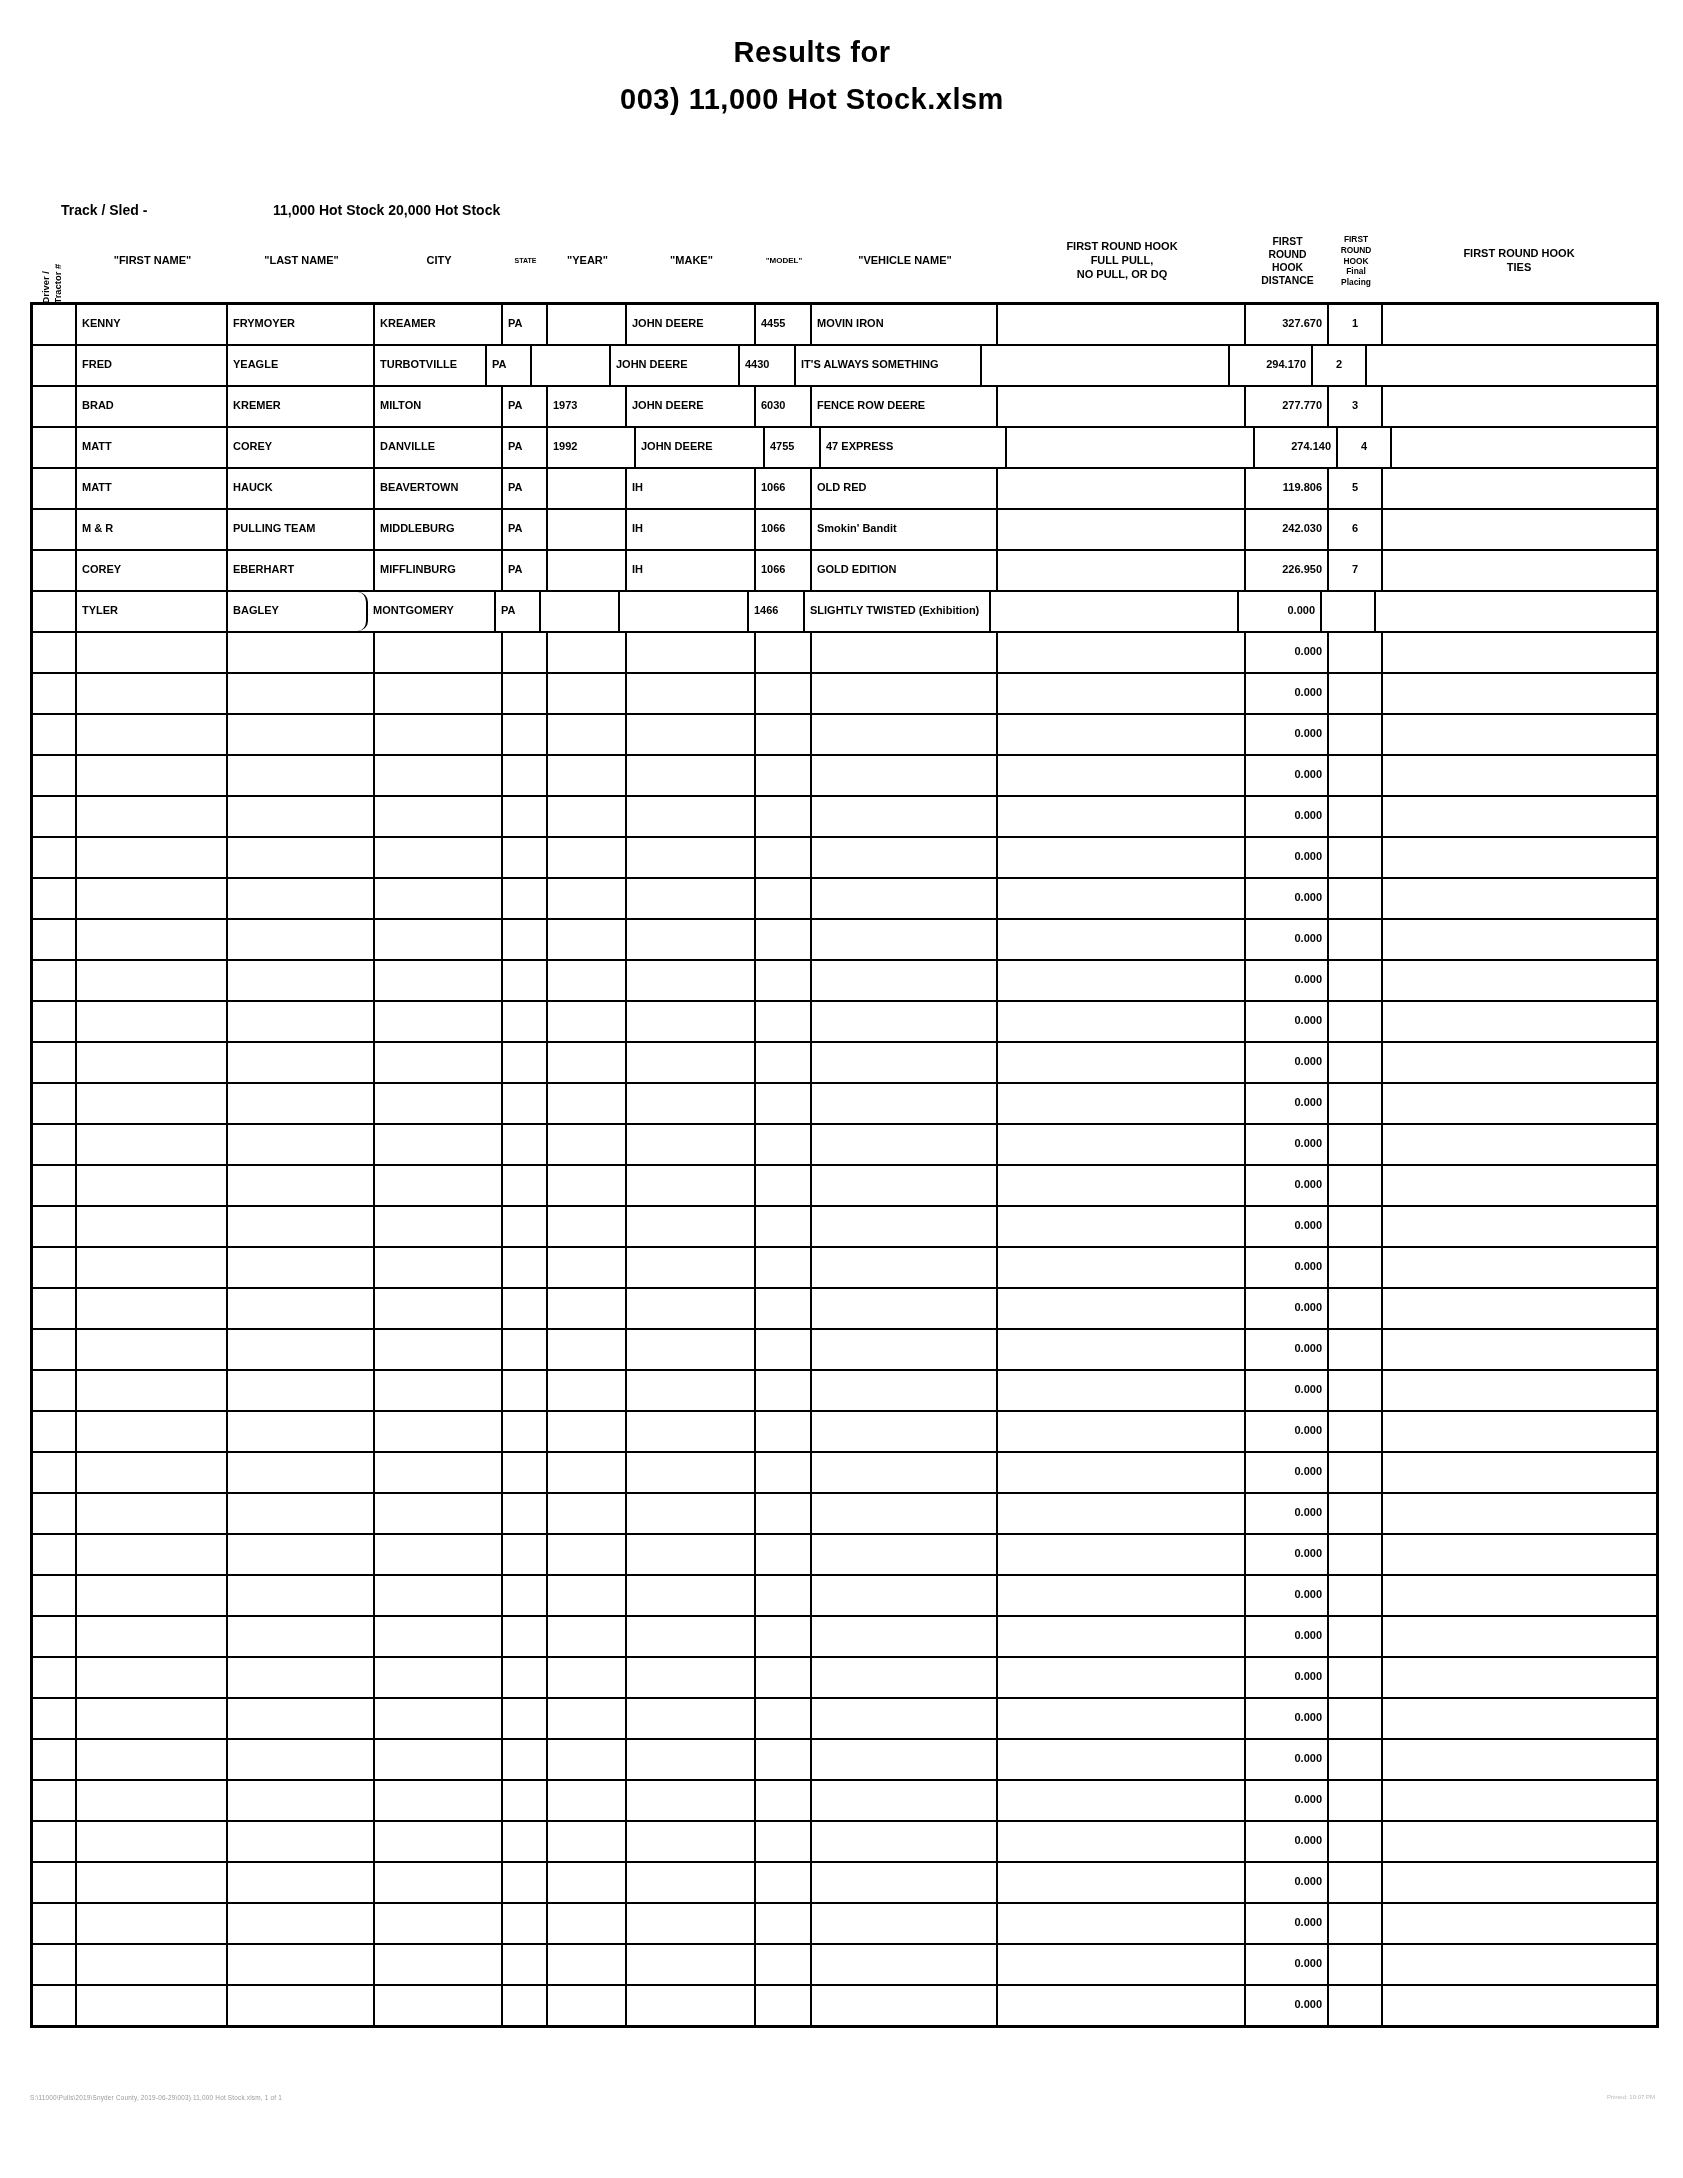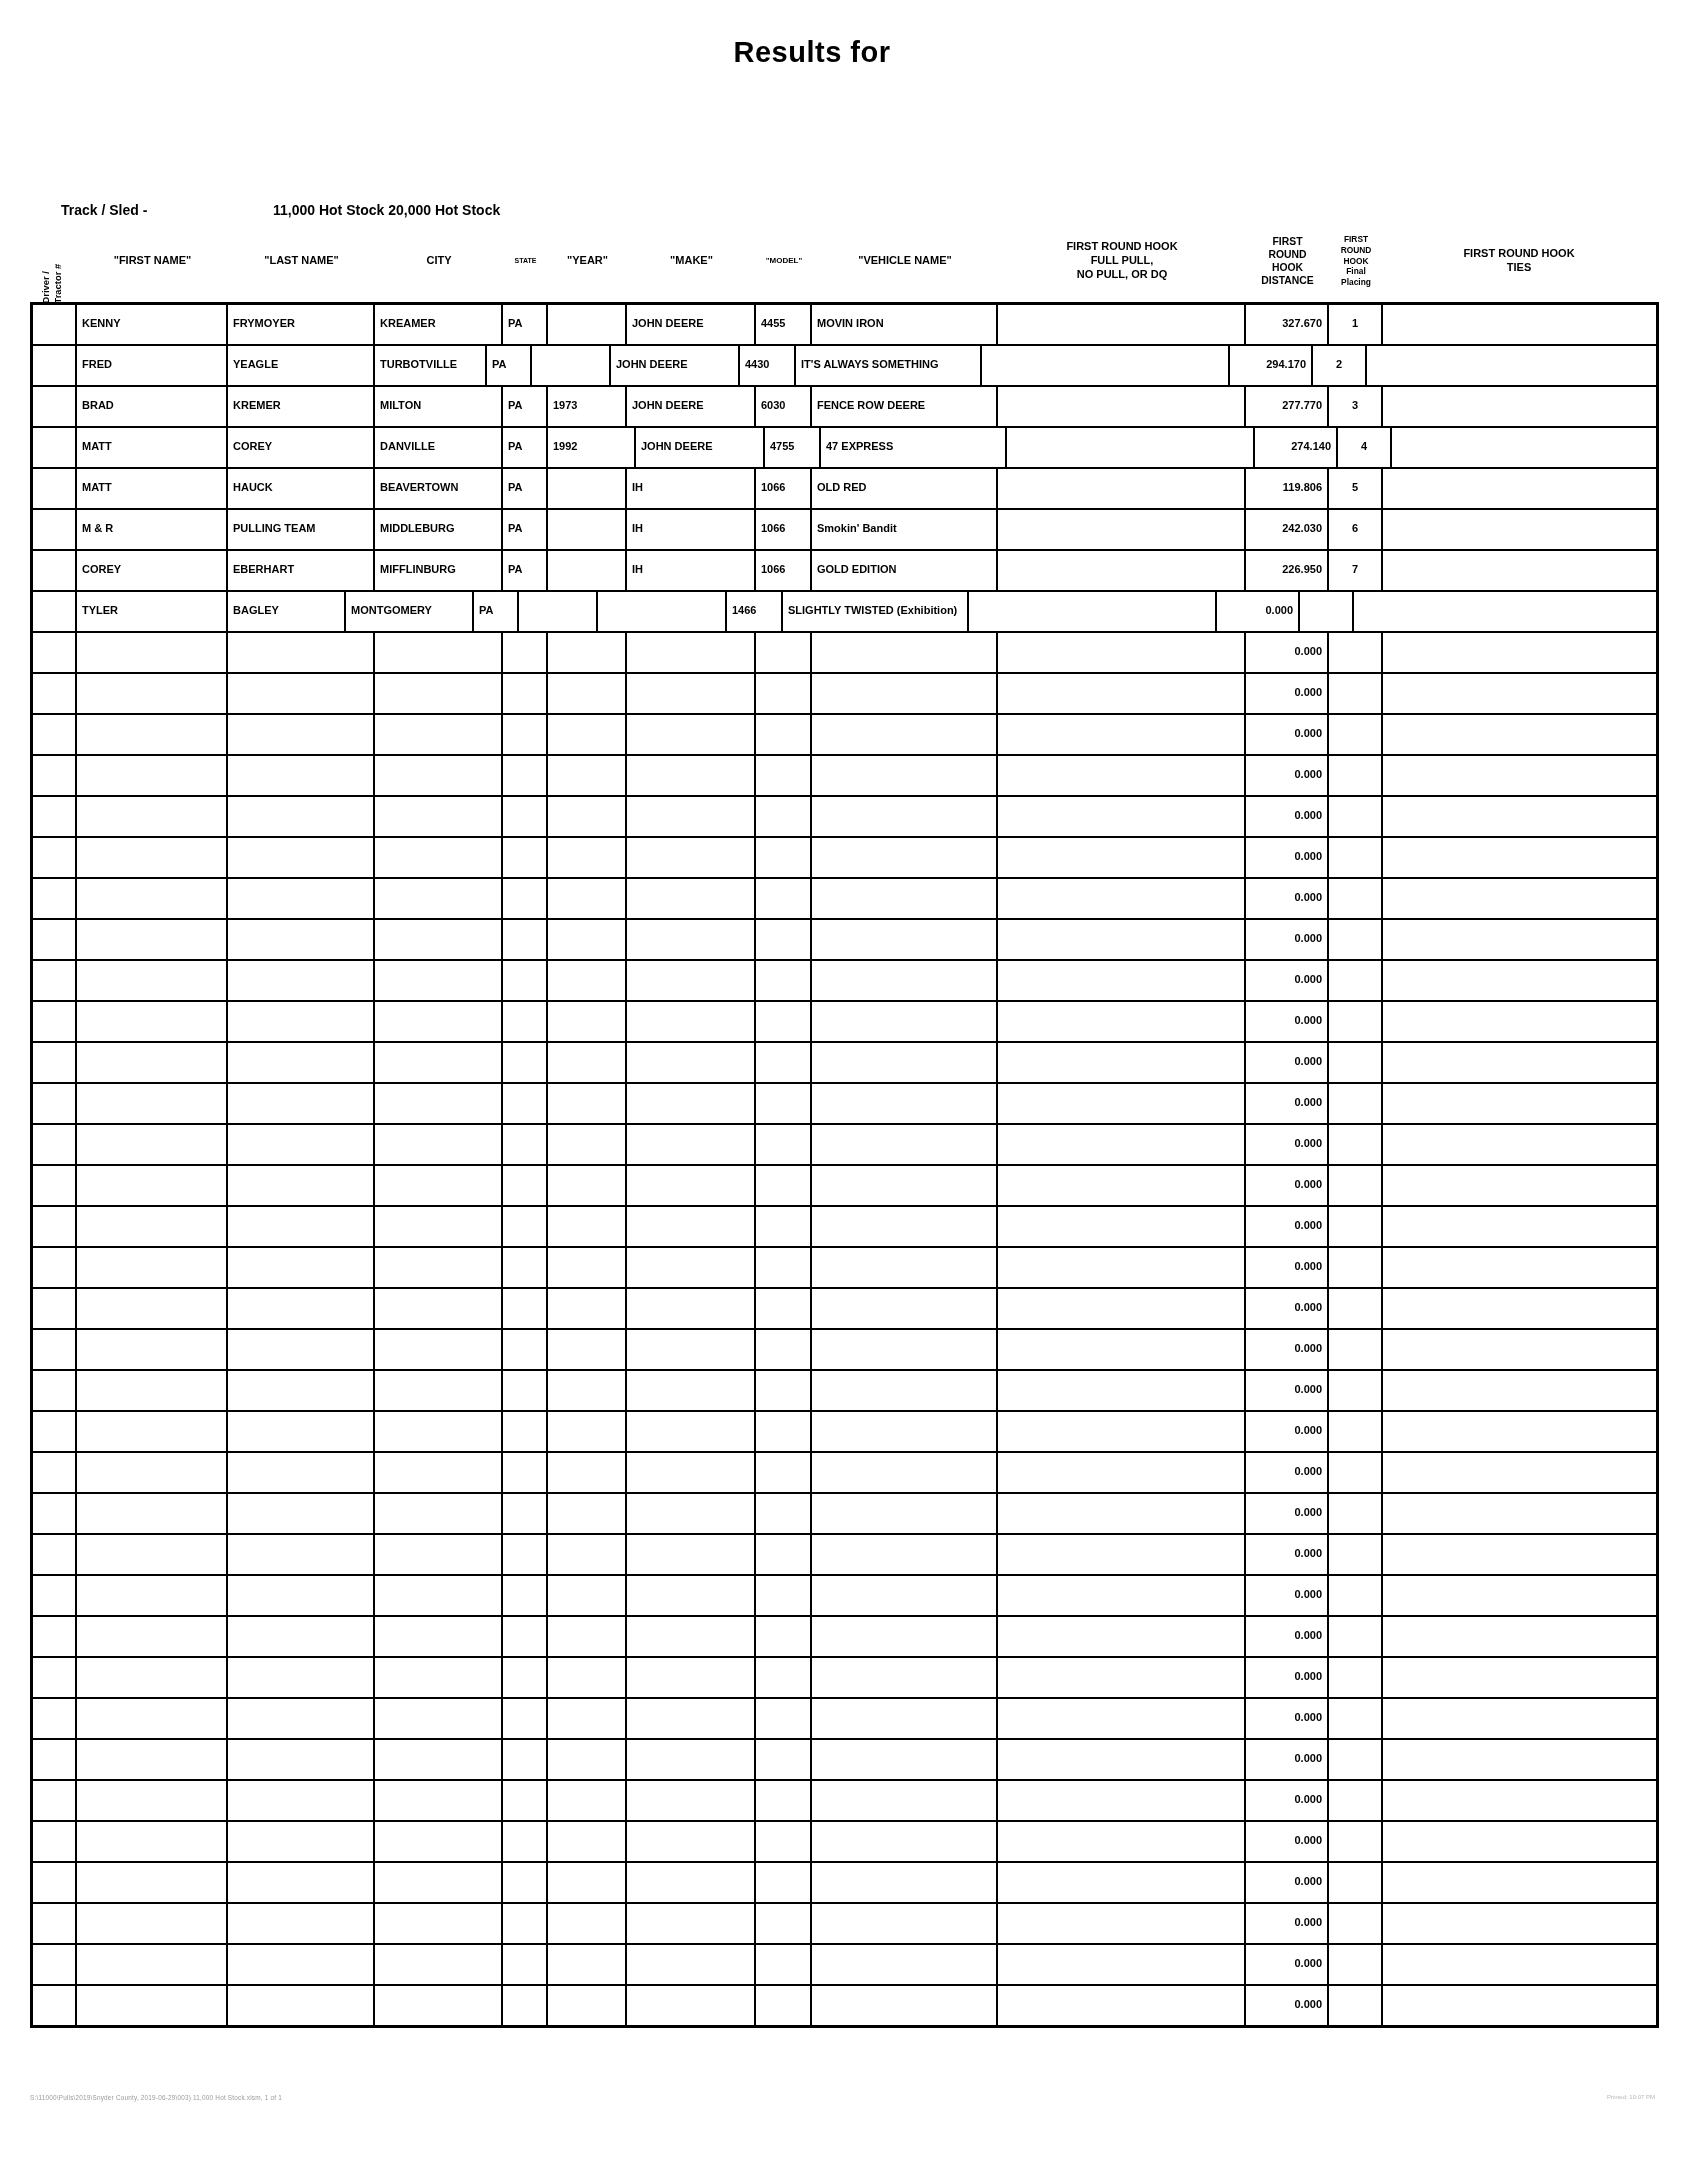--- a/index.html
+++ b/index.html
@@ -56,20 +56,21 @@
   }
   .footer-right {
     position:absolute; right:28px; top:2094px; font-size:6px; color:#b8b8b8;
   }
 </style>
 </head>
 <body>
 
 <div class="title-block">
   <div class="title-line1">Results for</div>
+  <div class="title-line2">003) 11,000 Hot Stock.xlsm</div>
 </div>
 
 <div class="track-line">
   <span class="track-label">Track / Sled -</span>
   <span class="track-value">11,000 Hot Stock 20,000 Hot Stock</span>
 </div>
 
 <div class="driver-header">Driver /
 Tractor #</div>
 
@@ -201,21 +202,21 @@
       <div class="tcell k-model" style="width: 56px;">1066</div>
       <div class="tcell k-vehicle" style="width: 186px;">GOLD EDITION</div>
       <div class="tcell k-full_pull" style="width: 248px;"></div>
       <div class="tcell k-distance" style="width: 83px;">226.950</div>
       <div class="tcell k-placing" style="width: 54px;">7</div>
       <div class="tcell k-ties" style="width: 272px;"></div>
     </div>
     <div class="trow">
       <div class="tcell k-driver" style="width: 44px;"></div>
       <div class="tcell k-first" style="width: 151px;">TYLER</div>
-      <div class="tcell k-last" style="width: 118px;">BAGLEY</div>
+      <div class="tcell k-last" style="width: 140px; border-radius: 10px;">BAGLEY</div>
       <div class="tcell k-city" style="width: 128px;">MONTGOMERY</div>
       <div class="tcell k-state" style="width: 45px;">PA</div>
       <div class="tcell k-year" style="width: 79px;"></div>
       <div class="tcell k-make" style="width: 129px;"></div>
       <div class="tcell k-model" style="width: 56px;">1466</div>
       <div class="tcell k-vehicle" style="width: 186px;">SLIGHTLY TWISTED (Exhibition)</div>
       <div class="tcell k-full_pull" style="width: 248px;"></div>
       <div class="tcell k-distance" style="width: 83px;">0.000</div>
       <div class="tcell k-placing" style="width: 54px;"></div>
       <div class="tcell k-ties" style="width: 272px;"></div>

